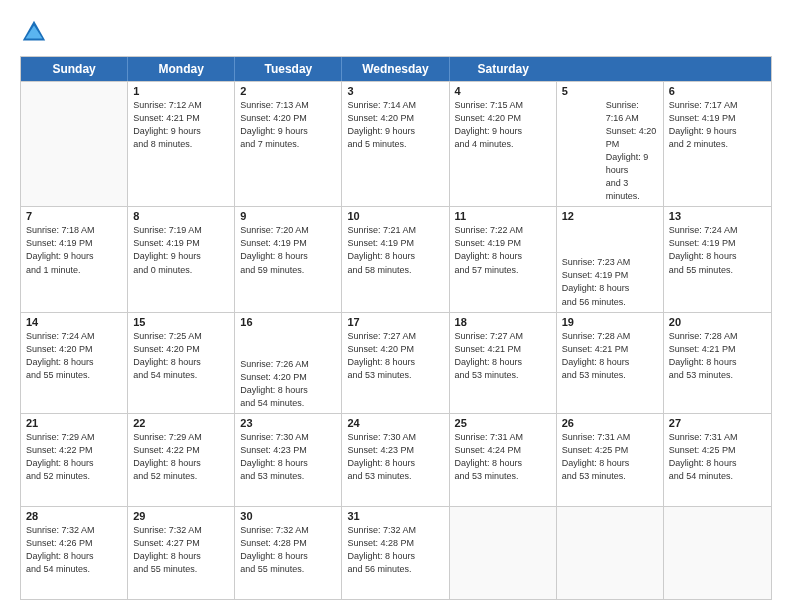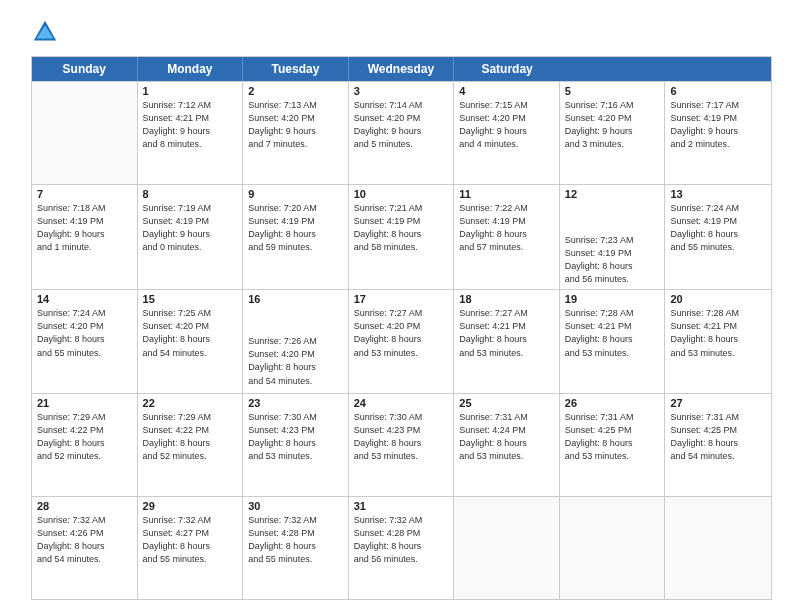--- a/index.html
+++ b/index.html
@@ -6,21 +6,21 @@
     body {
       width: 792px;
       height: 612px;
       background: #fff;
       font-family: Arial, sans-serif;
       overflow: hidden;
     }
     .page {
       width: 792px;
       height: 612px;
-      padding: 18px 20px 12px 31px;
+      padding: 18px 20px 12px 20px;
       display: flex;
       flex-direction: column;
     }
     .header {
       display: flex;
       align-items: flex-start;
       justify-content: space-between;
       margin-bottom: 10px;
     }
     .logo {
@@ -160,21 +160,21 @@
           </div>
           <div class="cal-cell">
             <div class="day-num">4</div>
             <div class="cell-info" style="white-space: pre-line;">Sunrise: 7:15 AM
 Sunset: 4:20 PM
 Daylight: 9 hours
 and 4 minutes.</div>
           </div>
           <div class="cal-cell">
             <div class="day-num">5</div>
-            <div class="cell-info" style="white-space: pre-line;">Sunrise: 7:16 AM
+            <div class="cell-info" style="white-space: pre-line; margin-left: 44px;">Sunrise: 7:16 AM
 Sunset: 4:20 PM
 Daylight: 9 hours
 and 3 minutes.</div>
           </div>
           <div class="cal-cell">
             <div class="day-num">6</div>
             <div class="cell-info" style="white-space: pre-line;">Sunrise: 7:17 AM
 Sunset: 4:19 PM
 Daylight: 9 hours
 and 2 minutes.</div>

